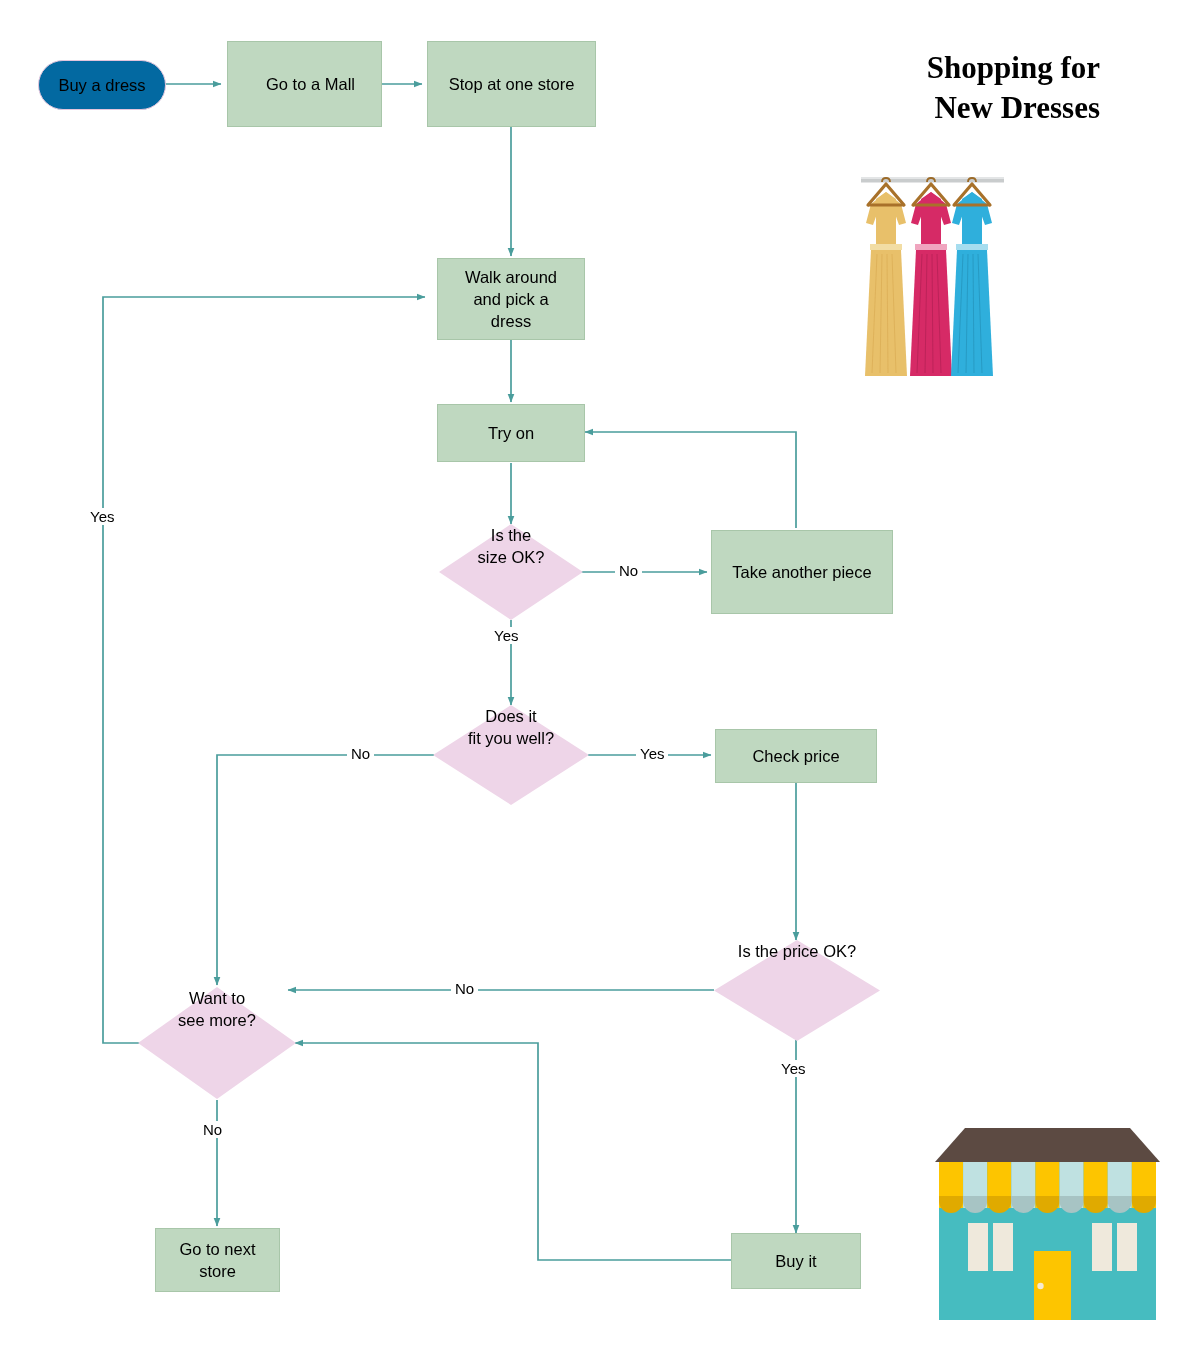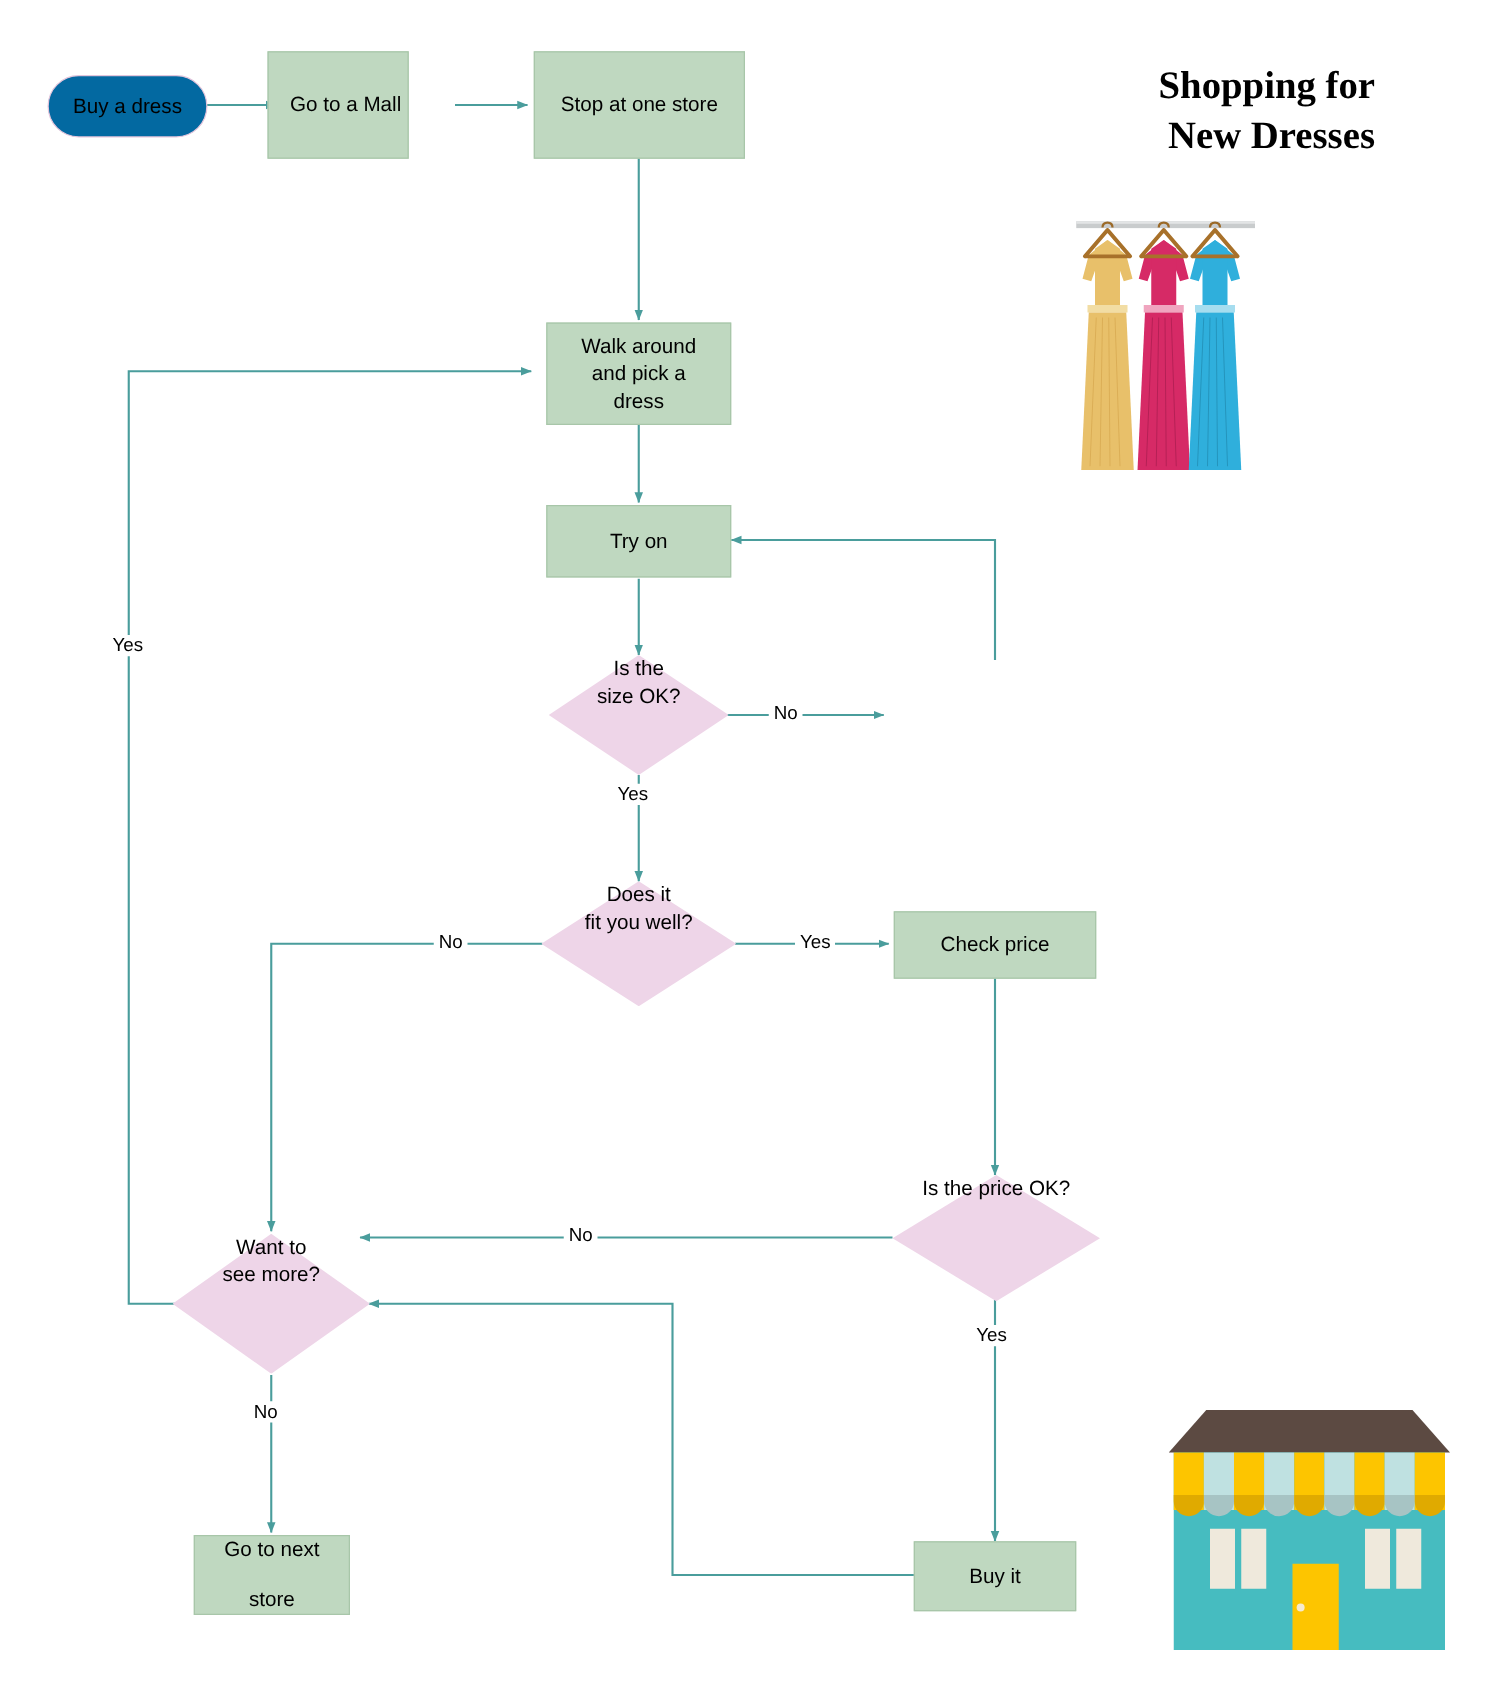--- a/index.html
+++ b/index.html
@@ -171,21 +171,21 @@
   <div class="edge-label" style="left:636px; top:745px;">Yes</div>
   <div class="edge-label" style="left:451px; top:980px;">No</div>
   <div class="edge-label" style="left:777px; top:1060px;">Yes</div>
   <div class="edge-label" style="left:86px; top:508px;">Yes</div>
   <div class="edge-label" style="left:199px; top:1121px;">No</div>
 
   <div class="node terminator" style="left:38px; top:60px; width:128px; height:50px;">
     <span>Buy a dress</span>
   </div>
 
-  <div class="node process" style="left:214px; top:41px; width:113px; height:86px;padding-left:12px;">
+  <div class="node process" style="left:227px; top:41px; width:155px; height:86px;padding-left:12px;">
     <span>Go to a Mall</span>
   </div>
 
   <div class="node process" style="left:427px; top:41px; width:169px; height:86px;">
     <span>Stop at one store</span>
   </div>
 
   <div class="node process" style="left:437px; top:258px; width:148px; height:82px; flex-direction:column;">
     <span>Walk around</span>
     <span>and pick a</span>
@@ -199,20 +199,23 @@
   <div class="decision-wrap" style="left:439px; top:524px; width:144px; height:96px;">
     <div class="dia"></div>
     <div class="dia-label">
       <div>
         <div>Is the</div>
         <div>size OK?</div>
       </div>
     </div>
   </div>
 
+  <div class="node process" style="left:711px; top:530px; width:182px; height:84px;">
+    <span>Take another piece</span>
+  </div>
 
   <div class="decision-wrap" style="left:433px; top:705px; width:156px; height:100px;">
     <div class="dia"></div>
     <div class="dia-label">
       <div>
         <div>Does it</div>
         <div>fit you well?</div>
       </div>
     </div>
   </div>
@@ -231,21 +234,21 @@
   <div class="decision-wrap" style="left:138px; top:987px; width:158px; height:112px;">
     <div class="dia"></div>
     <div class="dia-label">
       <div>
         <div>Want to</div>
         <div>see more?</div>
       </div>
     </div>
   </div>
 
-  <div class="node process" style="left:155px; top:1228px; width:125px; height:64px; flex-direction:column;justify-content:space-between;">
+  <div class="node process" style="left:155px; top:1228px; width:125px; height:64px; flex-direction:column;">
     <span>Go to next</span>
     <span>store</span>
   </div>
 
   <div class="node process" style="left:731px; top:1233px; width:130px; height:56px;">
     <span>Buy it</span>
   </div>
 
   <div id="title">
     <div>Shopping for</div>

